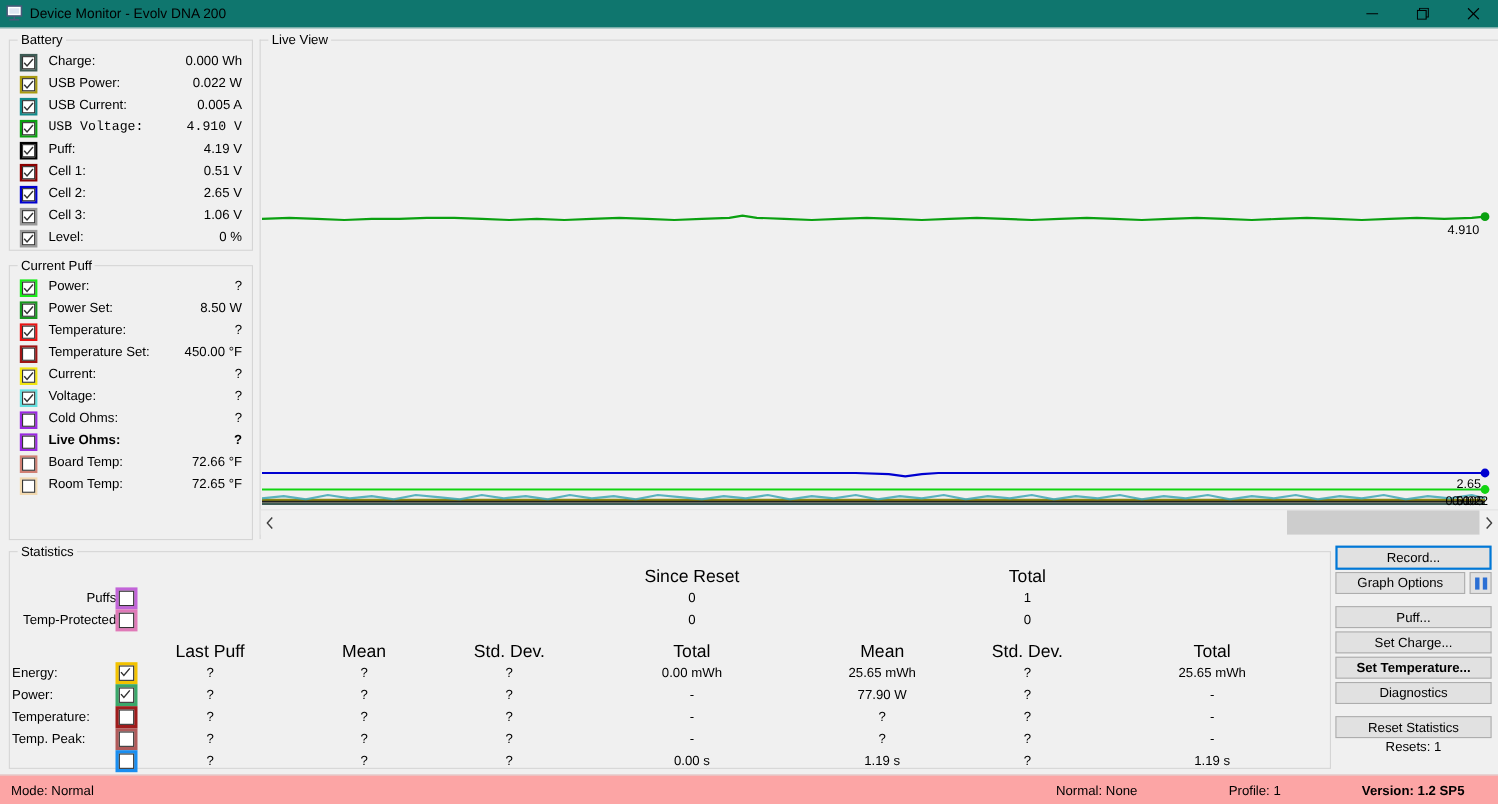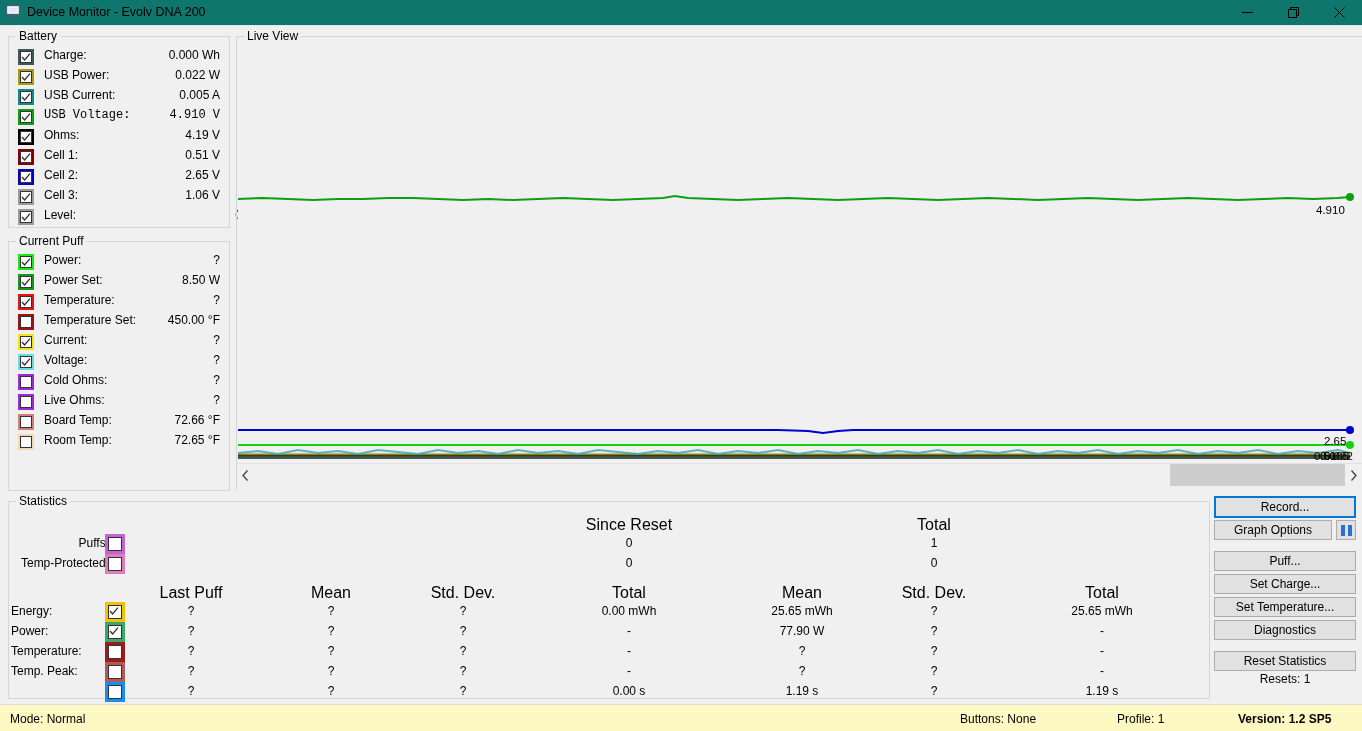--- a/index.html
+++ b/index.html
@@ -64,21 +64,21 @@
   .btn{position:absolute;box-sizing:border-box;background:#e1e1e1;border:1px solid #adadad;
        font-family:"Liberation Sans", sans-serif;font-size:12px;color:#000;
        display:flex;align-items:center;justify-content:center;text-align:center;padding:0;}
   .btn.focus{border:2px solid #0078d7;background:#e1e1e1;}
   .pausebtn{position:absolute;box-sizing:border-box;background:#e1e1e1;border:1px solid #adadad;
             display:flex;align-items:center;justify-content:center;gap:3px;}
   .pausebar{width:4px;height:11px;background:#2b6fd4;}
   .resets{position:absolute;font-size:12px;text-align:center;white-space:nowrap;}
 
   
-  .statusbar{position:absolute;left:0;top:704px;width:1362px;height:27px;background:#fef9c3;border-top:1px solid #dcdcdc;}
+  .statusbar{position:absolute;left:0;top:704px;width:1362px;height:27px;background:#fca5a5;border-top:1px solid #dcdcdc;}
   .sb-item{position:absolute;top:7px;font-size:12px;white-space:nowrap;}
 </style>
 </head>
 <body>
 
 <div class="win">
 
   <div class="titlebar">
     <span class="title-icon">
       <svg width="18" height="17" viewBox="0 0 18 17">
@@ -152,21 +152,21 @@
           <span class="rl">USB Voltage:</span>
           <span class="rv">4.910 V</span>
         </div>
         <div class="row" style="top: 90px;">
           <span class="cb" style="background: rgb(0, 0, 0);">
             <span class="inner"></span>
             <svg width="12" height="12" viewBox="0 0 12 12">
               <polyline points="2,6 4.6,9 10,2.6" fill="none" stroke="#333" stroke-width="1.3"></polyline>
             </svg>
           </span>
-          <span class="rl">Ohms:</span>
+          <span class="rl">Puff:</span>
           <span class="rv">4.19 V</span>
         </div>
         <div class="row" style="top: 110px;">
           <span class="cb" style="background: rgb(138, 0, 0);">
             <span class="inner"></span>
             <svg width="12" height="12" viewBox="0 0 12 12">
               <polyline points="2,6 4.6,9 10,2.6" fill="none" stroke="#333" stroke-width="1.3"></polyline>
             </svg>
           </span>
           <span class="rl">Cell 1:</span>
@@ -185,21 +185,21 @@
         <div class="row" style="top: 150px;">
           <span class="cb" style="background: rgb(154, 154, 154);">
             <span class="inner"></span>
             <svg width="12" height="12" viewBox="0 0 12 12">
               <polyline points="2,6 4.6,9 10,2.6" fill="none" stroke="#333" stroke-width="1.3"></polyline>
             </svg>
           </span>
           <span class="rl">Cell 3:</span>
           <span class="rv">1.06 V</span>
         </div>
-        <div class="row" style="top: 170px; padding-left: 36px;">
+        <div class="row" style="top: 170px;">
           <span class="cb" style="background: rgb(154, 154, 154);">
             <span class="inner"></span>
             <svg width="12" height="12" viewBox="0 0 12 12">
               <polyline points="2,6 4.6,9 10,2.6" fill="none" stroke="#333" stroke-width="1.3"></polyline>
             </svg>
           </span>
           <span class="rl">Level:</span>
           <span class="rv">0 %</span>
         </div>
       </div>
@@ -265,21 +265,21 @@
           <span class="rl">Voltage:</span>
           <span class="rv">?</span>
         </div>
         <div class="row" style="top: 130px;">
           <span class="cb" style="background: rgb(154, 42, 224);">
             <span class="inner"></span>
           </span>
           <span class="rl">Cold Ohms:</span>
           <span class="rv">?</span>
         </div>
-        <div class="row" style="top: 150px;">
+        <div class="row" style="top: 150px; font-weight: bold;">
           <span class="cb" style="background: rgb(154, 42, 224);">
             <span class="inner"></span>
           </span>
           <span class="rl">Live Ohms:</span>
           <span class="rv">?</span>
         </div>
         <div class="row" style="top: 170px;">
           <span class="cb" style="background: rgb(208, 128, 116);">
             <span class="inner"></span>
           </span>
@@ -437,25 +437,25 @@
 
   <button class="btn" style="left:1214px;top:520px;width:118px;height:20px;">Graph Options</button>
 
   <div class="pausebtn" style="left:1336px;top:520px;width:20px;height:20px;">
     <div class="pausebar"></div>
     <div class="pausebar"></div>
   </div>
 
   <button class="btn" style="left:1214px;top:551px;width:142px;height:20px;">Puff...</button>
   <button class="btn" style="left:1214px;top:574px;width:142px;height:20px;">Set Charge...</button>
-  <button class="btn" style="left:1214px;top:597px;width:142px;height:20px;">Set Temperature...</button>
+  <button class="btn" style="left:1214px;top:597px;width:142px;height:20px;font-weight:bold;">Set Temperature...</button>
   <button class="btn" style="left:1214px;top:620px;width:142px;height:20px;">Diagnostics</button>
   <button class="btn" style="left:1214px;top:651px;width:142px;height:20px;">Reset Statistics</button>
   <span class="resets" style="left:1214px;top:672px;width:142px;">Resets: 1</span>
 
   <div class="statusbar">
     <span class="sb-item" style="left:10px;">Mode: Normal</span>
-    <span class="sb-item" style="left:960px;">Buttons: None</span>
+    <span class="sb-item" style="left:960px;">Normal: None</span>
     <span class="sb-item" style="left:1117px;">Profile: 1</span>
     <span class="sb-item" style="left:1238px;font-weight:bold;">Version: 1.2 SP5</span>
   </div>
 
 </div>
 
 </body></html>

